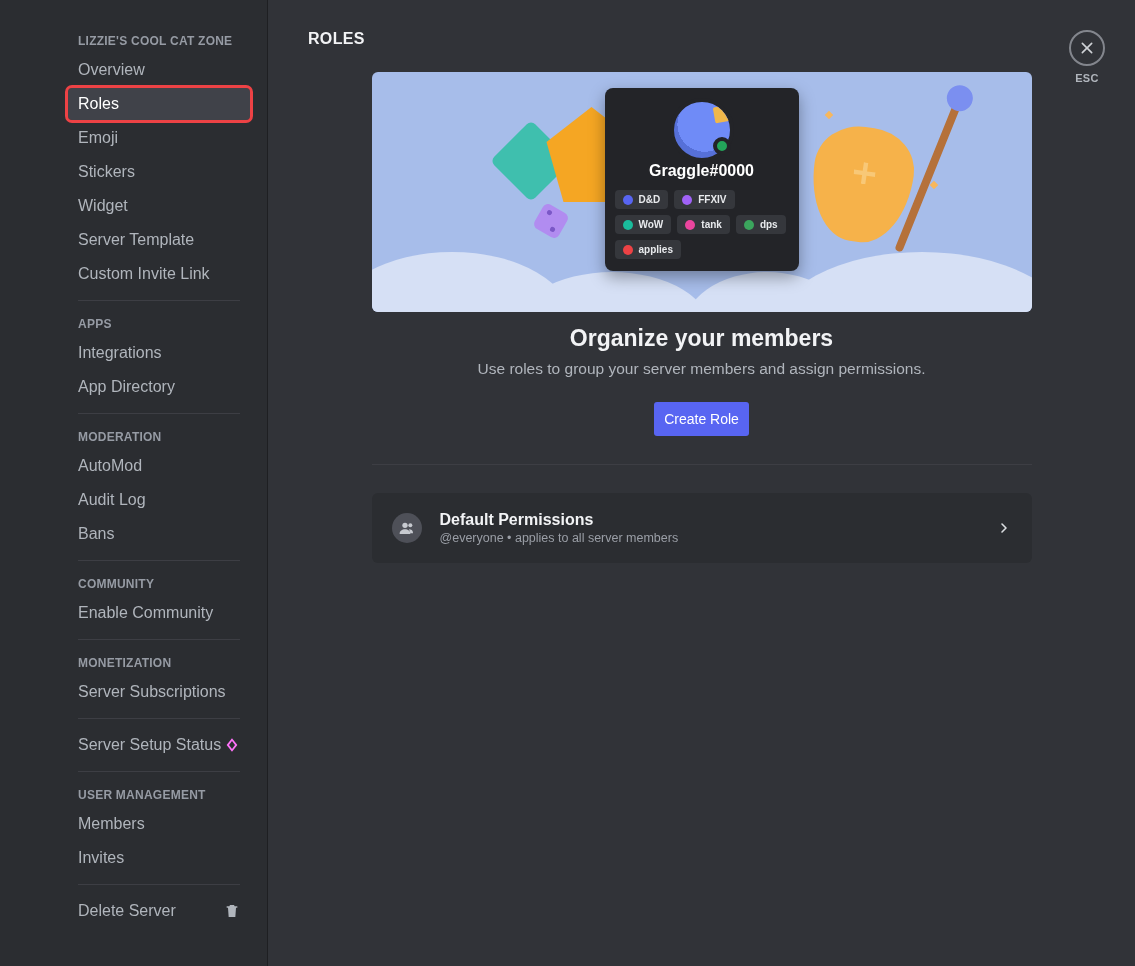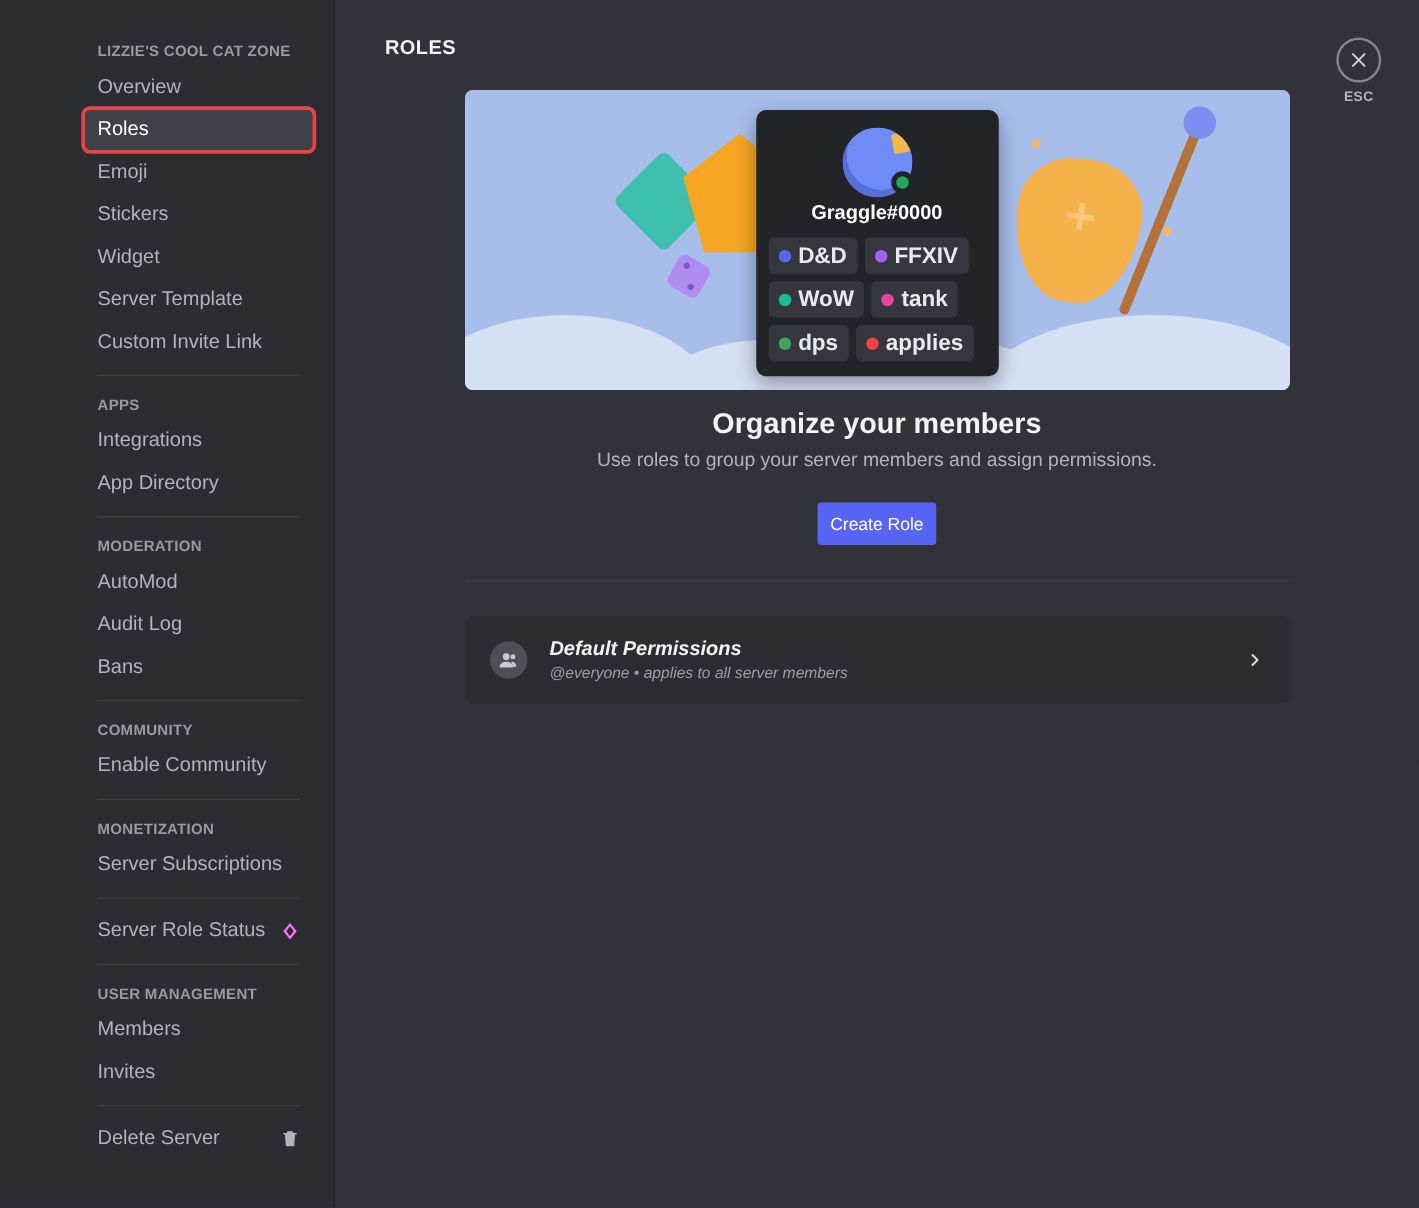--- a/index.html
+++ b/index.html
@@ -110,38 +110,38 @@
     padding: 14px 10px 12px;
     box-shadow: 0 6px 16px rgba(0,0,0,0.35);
     text-align:center;
   }
   .avatar-wrap { position:relative; width:56px; height:56px; margin:0 auto 8px; }
   .avatar { width:56px;height:56px; border-radius:50%; background:radial-gradient(circle at 55% 40%, #6f8bf7 0 60%, #5670d8 60%); border:4px solid #232428; box-sizing:content-box; margin:-4px; position:relative; overflow:hidden;}
   .avatar::after{ content:""; position:absolute; right:-2px; top:4px; width:18px; height:16px; background:#f0b74a; border-radius:2px 2px 6px 2px; transform:rotate(-10deg);}
   .status-dot { position:absolute; right:-1px; bottom:-1px; width:18px; height:18px; background:#23a55a; border-radius:50%; border:4px solid #232428;}
   .username { color:#fff; font-weight:700; font-size:16px; margin-bottom:10px;}
   .role-chips { display:flex; flex-wrap:wrap; gap:6px; justify-content:flex-start;}
-  .chip { background:#35373c; border-radius:4px; padding:4px 8px; font-size:18px; font-weight:600; color:#e8eaed; display:inline-flex; align-items:center; gap:6px;text-align:center;}
+  .chip { background:#35373c; border-radius:4px; padding:4px 8px; font-size:10px; font-weight:600; color:#e8eaed; display:inline-flex; align-items:center; gap:6px;text-align:center;}
   .dot { width:10px; height:10px; border-radius:50%; display:inline-block;}
 
   .promo { width:660px; margin:0 auto; text-align:center; }
   .promo h2 { font-size:23px; font-weight:700; color:#f2f3f5; margin-bottom:8px;}
   .promo p { font-size:15.5px; color:#b0b5bc; margin-bottom:24px;}
   .btn-primary {
     background:#5865f2; color:#fff; border:none; padding:9px 10px; font-size:14px; font-weight:500; border-radius:3px; cursor:pointer;
   }
   .hr2 { width:660px; height:1px; background:#3d3e44; margin:28px auto;}
   .perm-row {
     width:660px; margin:0 auto; background:#2b2d31; border-radius:6px;
     display:flex; align-items:center; padding:18px 20px; cursor:pointer;
   }
   .perm-icon {
     width:30px;height:30px; border-radius:50%; background:#4e5058; display:flex; align-items:center; justify-content:center; margin-right:18px; flex-shrink:0;
   }
-  .perm-text { flex:1;font-style:italic; }
+  .perm-text { flex:1; }
   .perm-title { color:#f2f3f5; font-weight:600; font-size:16px; }
   .perm-sub { color:#9a9ea6; font-size:12.5px; margin-top:2px;}
   .chev { color:#dbdee1; }
 
   .close-area { position:absolute; top:30px; right:30px; text-align:center; }
   .close-btn {
     width:36px; height:36px; border:2px solid #83868d; border-radius:50%;
     display:flex; align-items:center; justify-content:center; cursor:pointer; color:#cfd2d6;
     margin-bottom:6px;
   }
@@ -206,21 +206,21 @@
       </div>
 
   <div class="divider"></div>
   <div class="section-header">MONETIZATION</div>
   <div class="nav-item">
         <span>Server Subscriptions</span>
       </div>
 
   <div class="divider"></div>
   <div class="nav-item">
-    <span>Server Role Status</span>
+    <span>Server Setup Status</span>
     <span class="boost-icon">
       <svg width="16" height="16" viewBox="0 0 24 24">
             <path fill="#ff73fa" d="M12 2 20 12 12 22 4 12Z"></path>
             <path fill="#2b2d31" d="M12 6 16.5 12 12 18 7.5 12Z"></path>
           </svg>
     </span>
   </div>
 
   <div class="divider"></div>
   <div class="section-header">USER MANAGEMENT</div>

